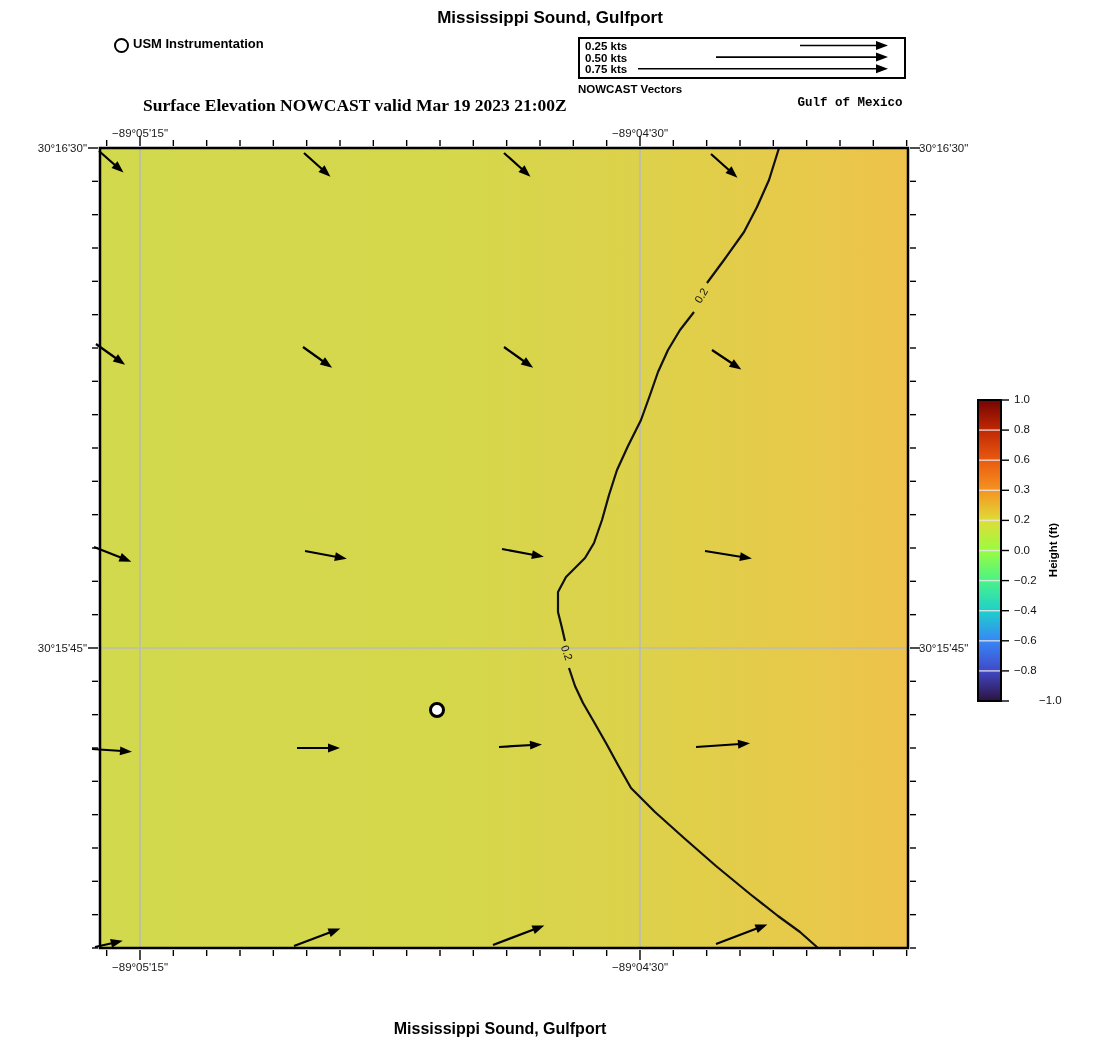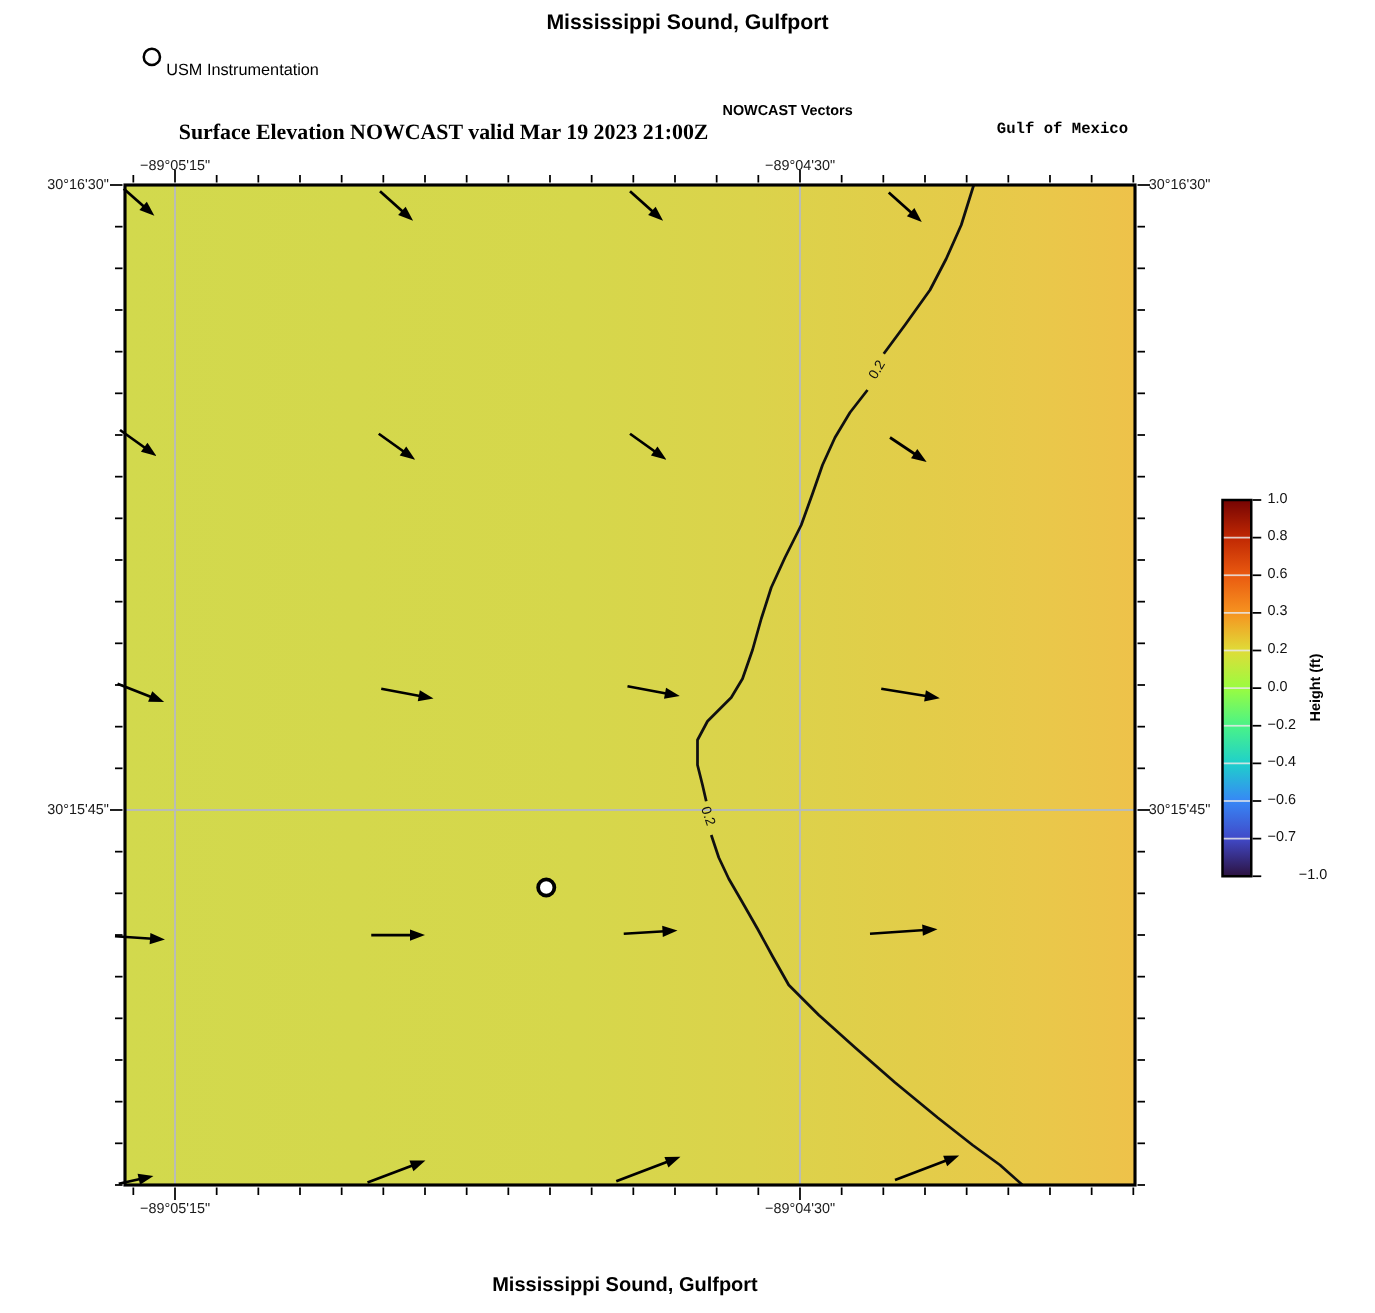--- a/index.html
+++ b/index.html
@@ -9,21 +9,21 @@
              font-size:17px;font-weight:bold;top:8px;}
   .bottom-title{position:absolute;left:0;top:1020px;width:1000px;text-align:center;
                 font-size:16px;font-weight:bold;}
   .subtitle{position:absolute;left:143px;top:95px;width:800px;text-align:left;
             font-family:"Liberation Serif",serif;font-size:17.5px;font-weight:bold;}
   .gulf{position:absolute;left:785px;top:96px;width:130px;text-align:center;
         font-family:Liberation Mono, monospace;font-size:12.5px;font-weight:bold;}
   .station-legend{position:absolute;left:114px;top:36px;height:18px;}
   .st-circle{position:absolute;left:0;top:2px;width:11px;height:11px;border:2.5px solid #000;
              border-radius:50%;background:#fff;display:block;}
-  .st-label{position:absolute;left:19px;top:12px;font-size:13px;font-weight:normal;white-space:nowrap;}
+  .st-label{position:absolute;left:19px;top:0;font-size:13px;font-weight:bold;white-space:nowrap;}
   .vec-box{position:absolute;left:578px;top:37px;width:328px;height:42px;
            border:2.5px solid #000;box-sizing:border-box;background:#fff;}
   .vec-label{position:absolute;left:5px;font-size:11.5px;font-weight:bold;line-height:11.5px;white-space:nowrap;}
   #legend-svg{position:absolute;left:0;top:0;}
   .vec-caption{position:absolute;left:578px;top:83px;font-size:11.5px;font-weight:bold;}
   .xlab{position:absolute;width:120px;text-align:center;font-size:11.5px;color:#1a1a1a;white-space:nowrap;}
   .ylab{position:absolute;width:85px;font-size:11.5px;color:#1a1a1a;white-space:nowrap;}
   .ylab.left{text-align:right;}
   .ylab.right{text-align:left;}
   #map-svg{position:absolute;left:0;top:0;}
@@ -36,20 +36,33 @@
 
 <div id="canvas">
 
   <div class="top-title">Mississippi Sound, Gulfport</div>
 
   <div class="station-legend">
     <span class="st-circle"></span>
     <span class="st-label">USM Instrumentation</span>
   </div>
 
+  <div class="vec-box">
+    <span class="vec-label" style="top:2px">0.25 kts</span>
+    <span class="vec-label" style="top:13.5px">0.50 kts</span>
+    <span class="vec-label" style="top:25px">0.75 kts</span>
+    <svg id="legend-svg" width="323" height="37" viewBox="0 0 323 37">
+        <line x1="220" y1="6.5" x2="298" y2="6.5" stroke="#000" stroke-width="1.6"></line>
+        <polygon points="308,6.5 296,11 296,2" fill="#000"></polygon>
+        <line x1="136" y1="18.1" x2="298" y2="18.1" stroke="#000" stroke-width="1.6"></line>
+        <polygon points="308,18.1 296,22.6 296,13.600000000000001" fill="#000"></polygon>
+        <line x1="58" y1="29.7" x2="298" y2="29.7" stroke="#000" stroke-width="1.6"></line>
+        <polygon points="308,29.7 296,34.2 296,25.2" fill="#000"></polygon>
+      </svg>
+  </div>
   <div class="vec-caption">NOWCAST Vectors</div>
 
   <div class="subtitle">Surface Elevation NOWCAST valid Mar 19 2023 21:00Z</div>
   <div class="gulf">Gulf of Mexico</div>
 
   <div class="xlab" style="left:80px;top:127px">−89°05'15"</div>
   <div class="xlab" style="left:580px;top:127px">−89°04'30"</div>
   <div class="xlab" style="left:80px;top:961px">−89°05'15"</div>
   <div class="xlab" style="left:580px;top:961px">−89°04'30"</div>
   <div class="ylab left" style="left:2px;top:141.5px">30°16'30"</div>
@@ -261,15 +274,15 @@
   <div class="bottom-title">Mississippi Sound, Gulfport</div>
 <div class="cb-tick-label" style="top: 393px;">1.0</div>
     <div class="cb-tick-label" style="top: 423.1px;">0.8</div>
     <div class="cb-tick-label" style="top: 453.2px;">0.6</div>
     <div class="cb-tick-label" style="top: 483.3px;">0.3</div>
     <div class="cb-tick-label" style="top: 513.4px;">0.2</div>
     <div class="cb-tick-label" style="top: 543.5px;">0.0</div>
     <div class="cb-tick-label" style="top: 573.6px;">−0.2</div>
     <div class="cb-tick-label" style="top: 603.7px;">−0.4</div>
     <div class="cb-tick-label" style="top: 633.8px;">−0.6</div>
-    <div class="cb-tick-label" style="top: 663.9px;">−0.7</div>
+    <div class="cb-tick-label" style="top: 663.9px;">−0.8</div>
     <div class="cb-tick-label" style="top: 694px; margin-left: 25px;">−1.0</div>
   </div>
 
 </body></html>

